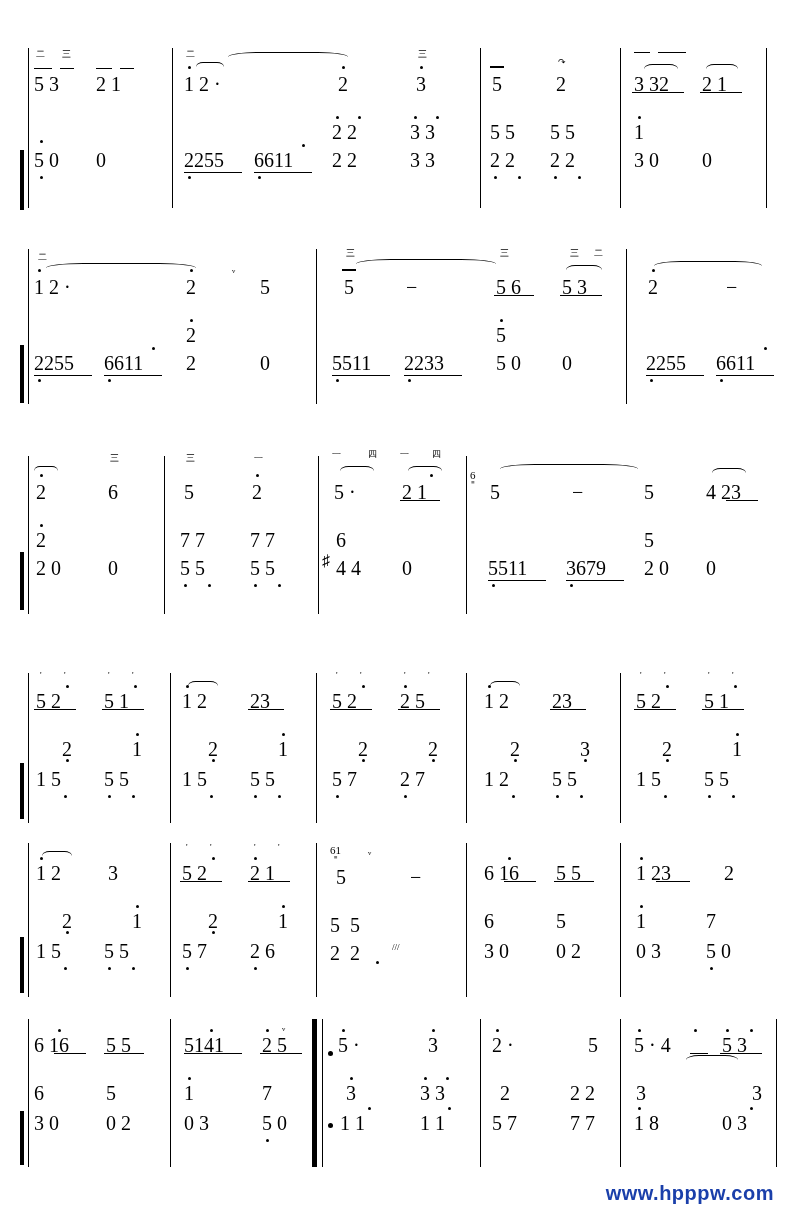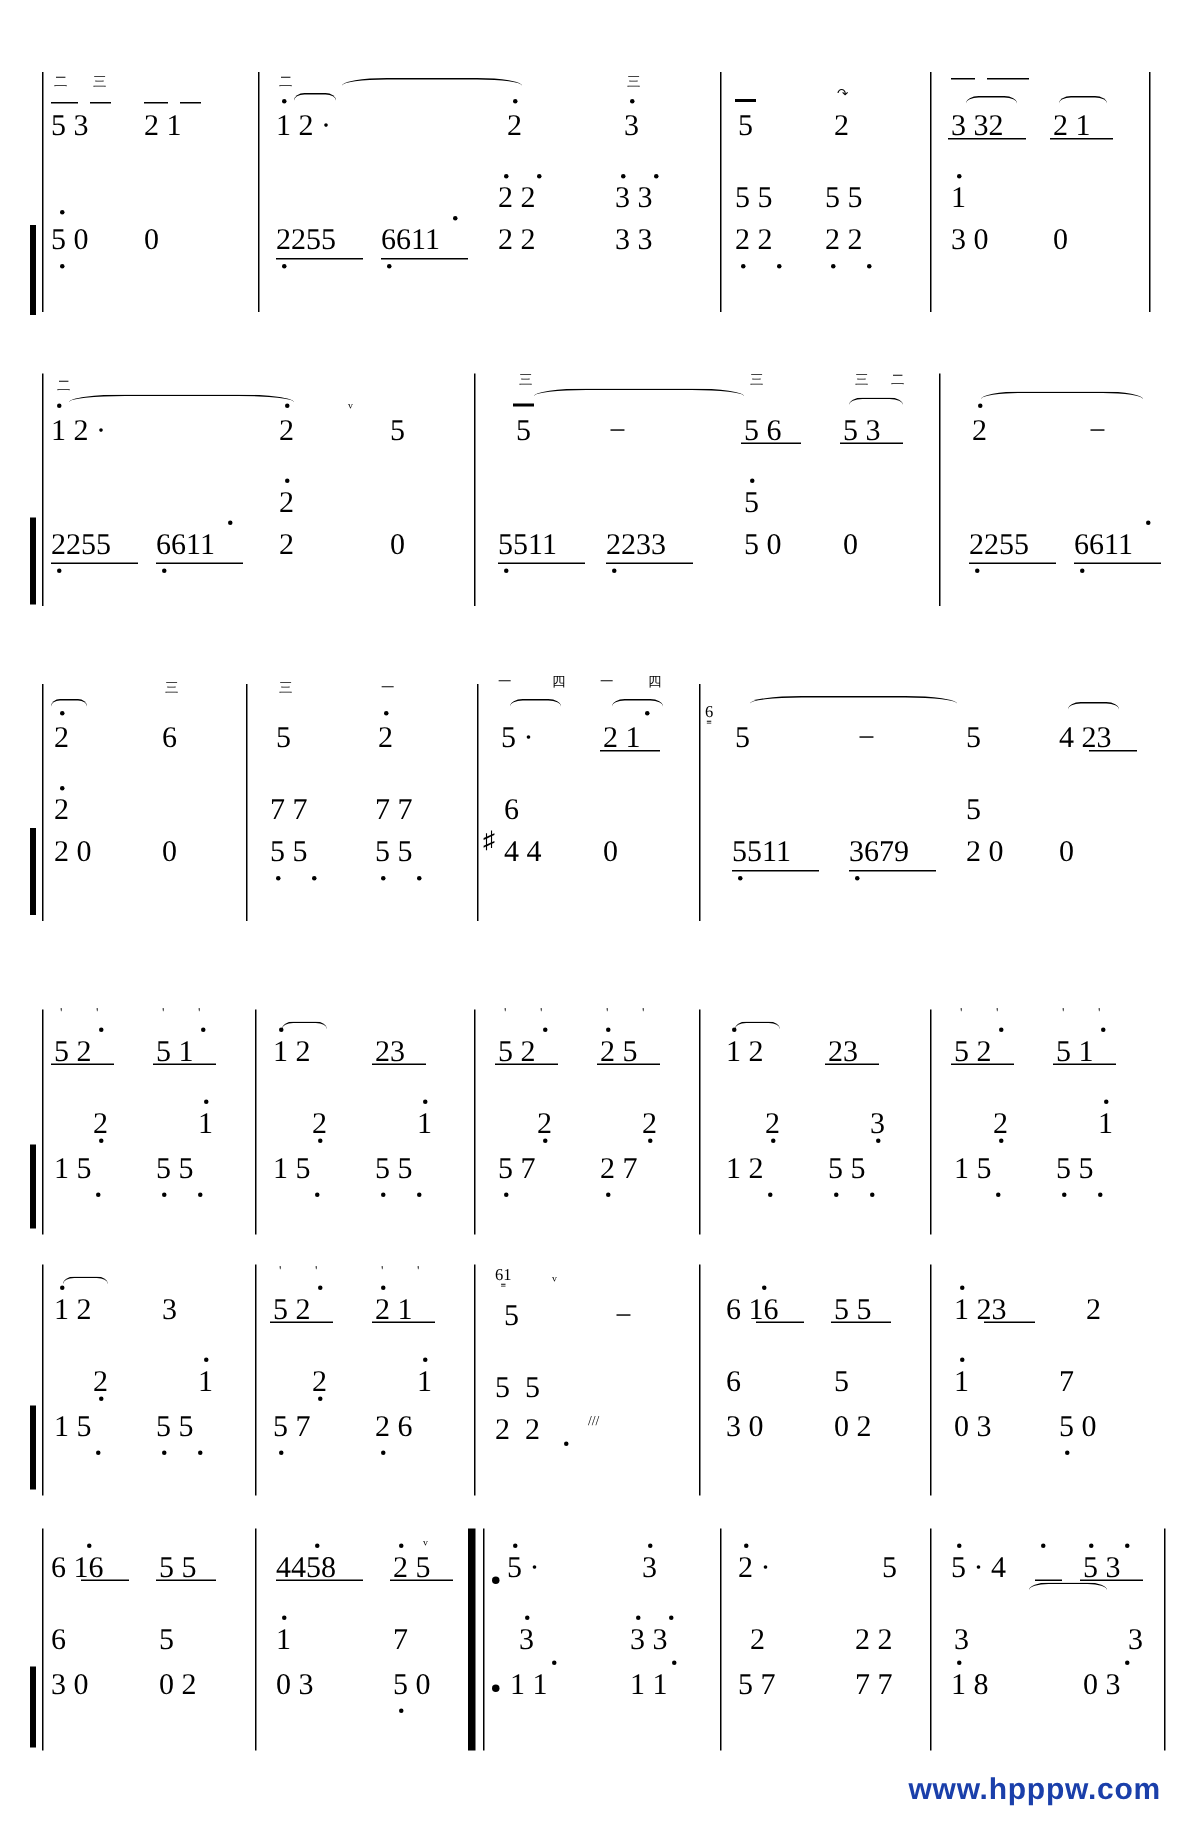--- a/index.html
+++ b/index.html
@@ -541,21 +541,21 @@
     <div class="note" style="left:106px;top:30px;">5 5</div>
     <div class="underline" style="left:104px;top:48px;width:40px;"></div>
 
     <div class="note" style="left:34px;top:78px;">6</div>
     <div class="note" style="left:106px;top:78px;">5</div>
     <div class="note" style="left:34px;top:108px;">3 0</div>
     <div class="note" style="left:106px;top:108px;">0 2</div>
 
     <div class="barline" style="left:170px;top:14px;height:148px;"></div>
 
-    <div class="note" style="left:184px;top:30px;">4458</div>
+    <div class="note" style="left:184px;top:30px;">5141</div>
     <div class="underline" style="left:184px;top:48px;width:58px;"></div>
     <div class="dot-above" style="left:210px;top:24px;"></div>
     <div class="vee" style="left:282px;top:20px;">ᵛ</div>
     <div class="note" style="left:262px;top:30px;">2 5</div>
     <div class="underline" style="left:260px;top:48px;width:42px;"></div>
     <div class="dot-above" style="left:266px;top:24px;"></div>
 
     <div class="note" style="left:184px;top:78px;">1</div>
     <div class="dot-above" style="left:188px;top:72px;"></div>
     <div class="note" style="left:262px;top:78px;">7</div>

